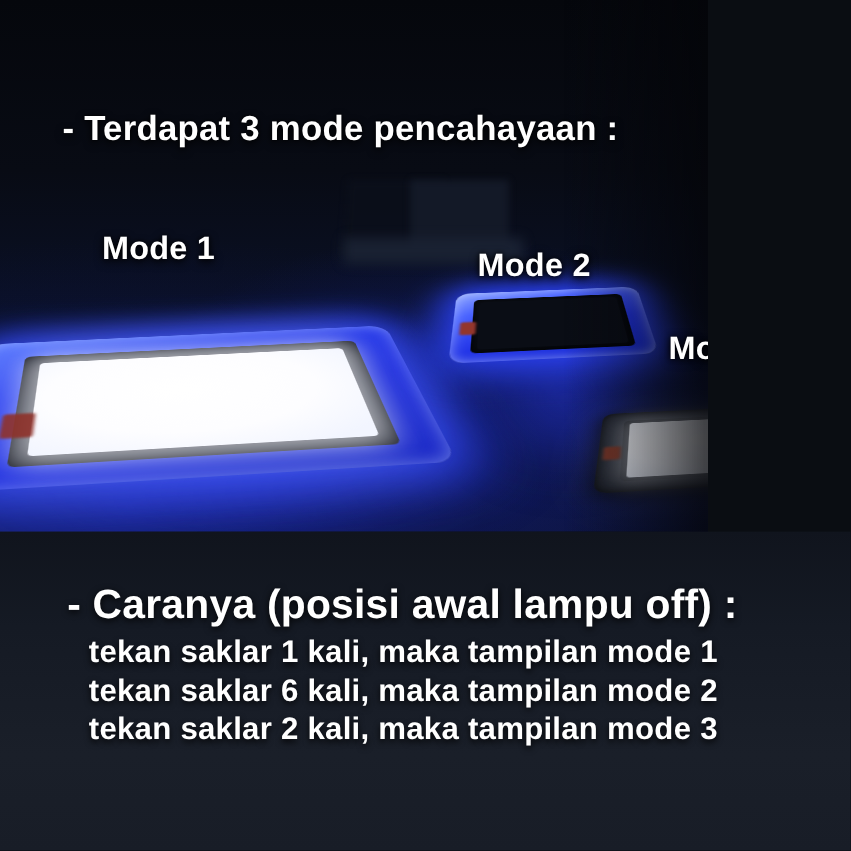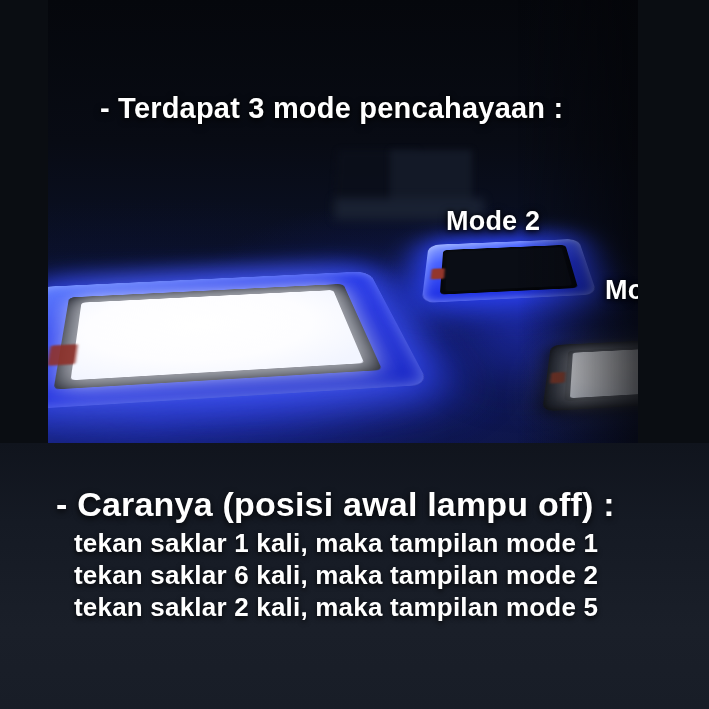--- a/index.html
+++ b/index.html
@@ -22,21 +22,20 @@
   #photo {
     position: absolute;
     left: 0; top: 0;
     width: 590px;
     height: 443px;
     overflow: hidden;
     background:
       radial-gradient(120% 70% at 18% 95%, rgba(30,45,210,0.55) 0%, rgba(12,18,80,0.25) 42%, rgba(0,0,0,0) 72%),
       radial-gradient(70% 55% at 63% 80%, rgba(24,36,180,0.40) 0%, rgba(0,0,0,0) 65%),
       linear-gradient(to bottom, #05070c 0%, #080b14 32%, #0a1024 55%, #0c1430 72%, #0d1538 100%);
-    margin-left: 48px;
   }
   
   .bg-box {
     position: absolute;
     background: #0e1320;
     filter: blur(3px);
     opacity: 0.95;
   }
   #bgbox1 { left: 288px; top: 150px; width: 80px;  height: 62px; background:#0b0f1a; transform: skewX(-4deg); }
   #bgbox2 { left: 342px; top: 150px; width: 82px;  height: 58px; background:#141a28; }
@@ -264,29 +263,30 @@
           <div class="core"></div>
         </div>
       </div>
       <div class="clip"></div>
     </div>
 
     <div id="dark-right"></div>
 
     <div class="txt" id="heading">- Terdapat 3 mode pencahayaan :</div>
 
+    <div class="txt mode-label" id="label1">Mode 1</div>
 
     <div class="txt mode-label" id="label2">Mode 2</div>
 
     <div class="txt mode-label" id="label3">Mode 3</div>
   </div>
 
   <div id="lower"></div>
 
   <div class="txt" id="caption">- Caranya (posisi awal lampu off) :</div>
 
   <div class="txt step" id="step1">tekan saklar 1 kali, maka tampilan mode 1</div>
 
   <div class="txt step" id="step2">tekan saklar 6 kali, maka tampilan mode 2</div>
 
-  <div class="txt step" id="step3">tekan saklar 2 kali, maka tampilan mode 5</div>
+  <div class="txt step" id="step3">tekan saklar 2 kali, maka tampilan mode 3</div>
 
 </div>
 
 </body></html>

